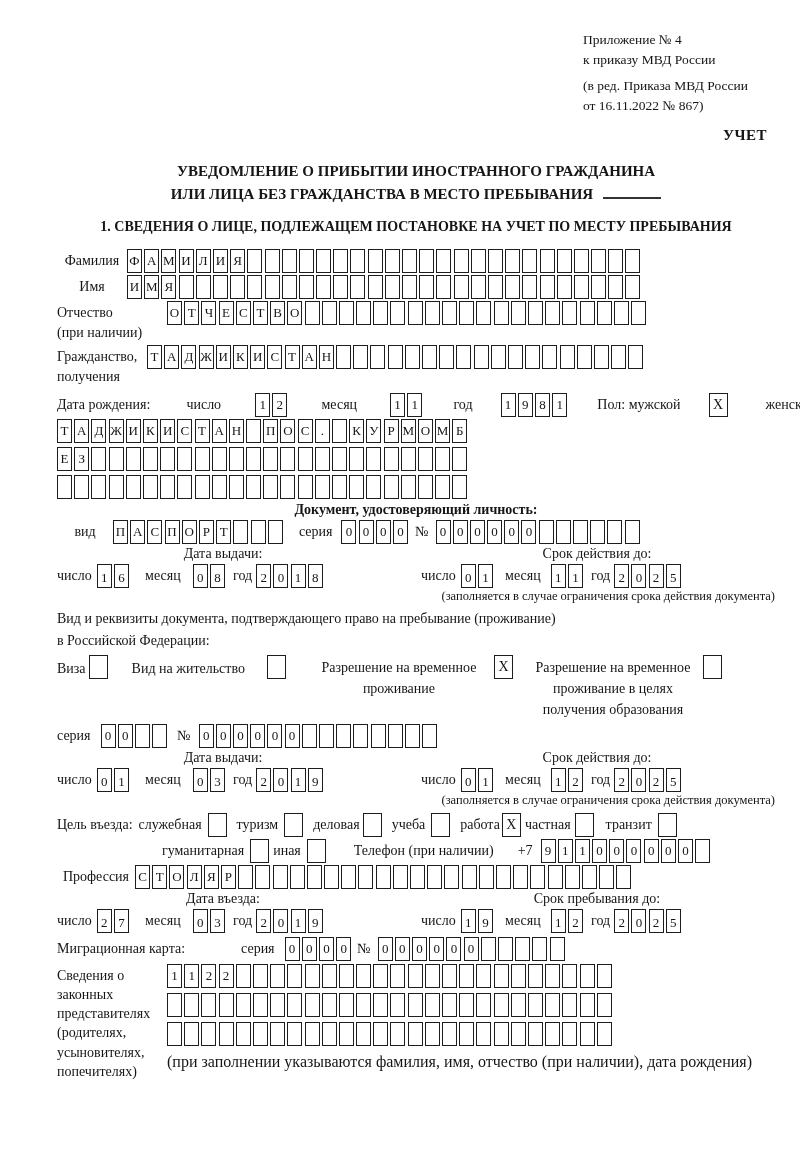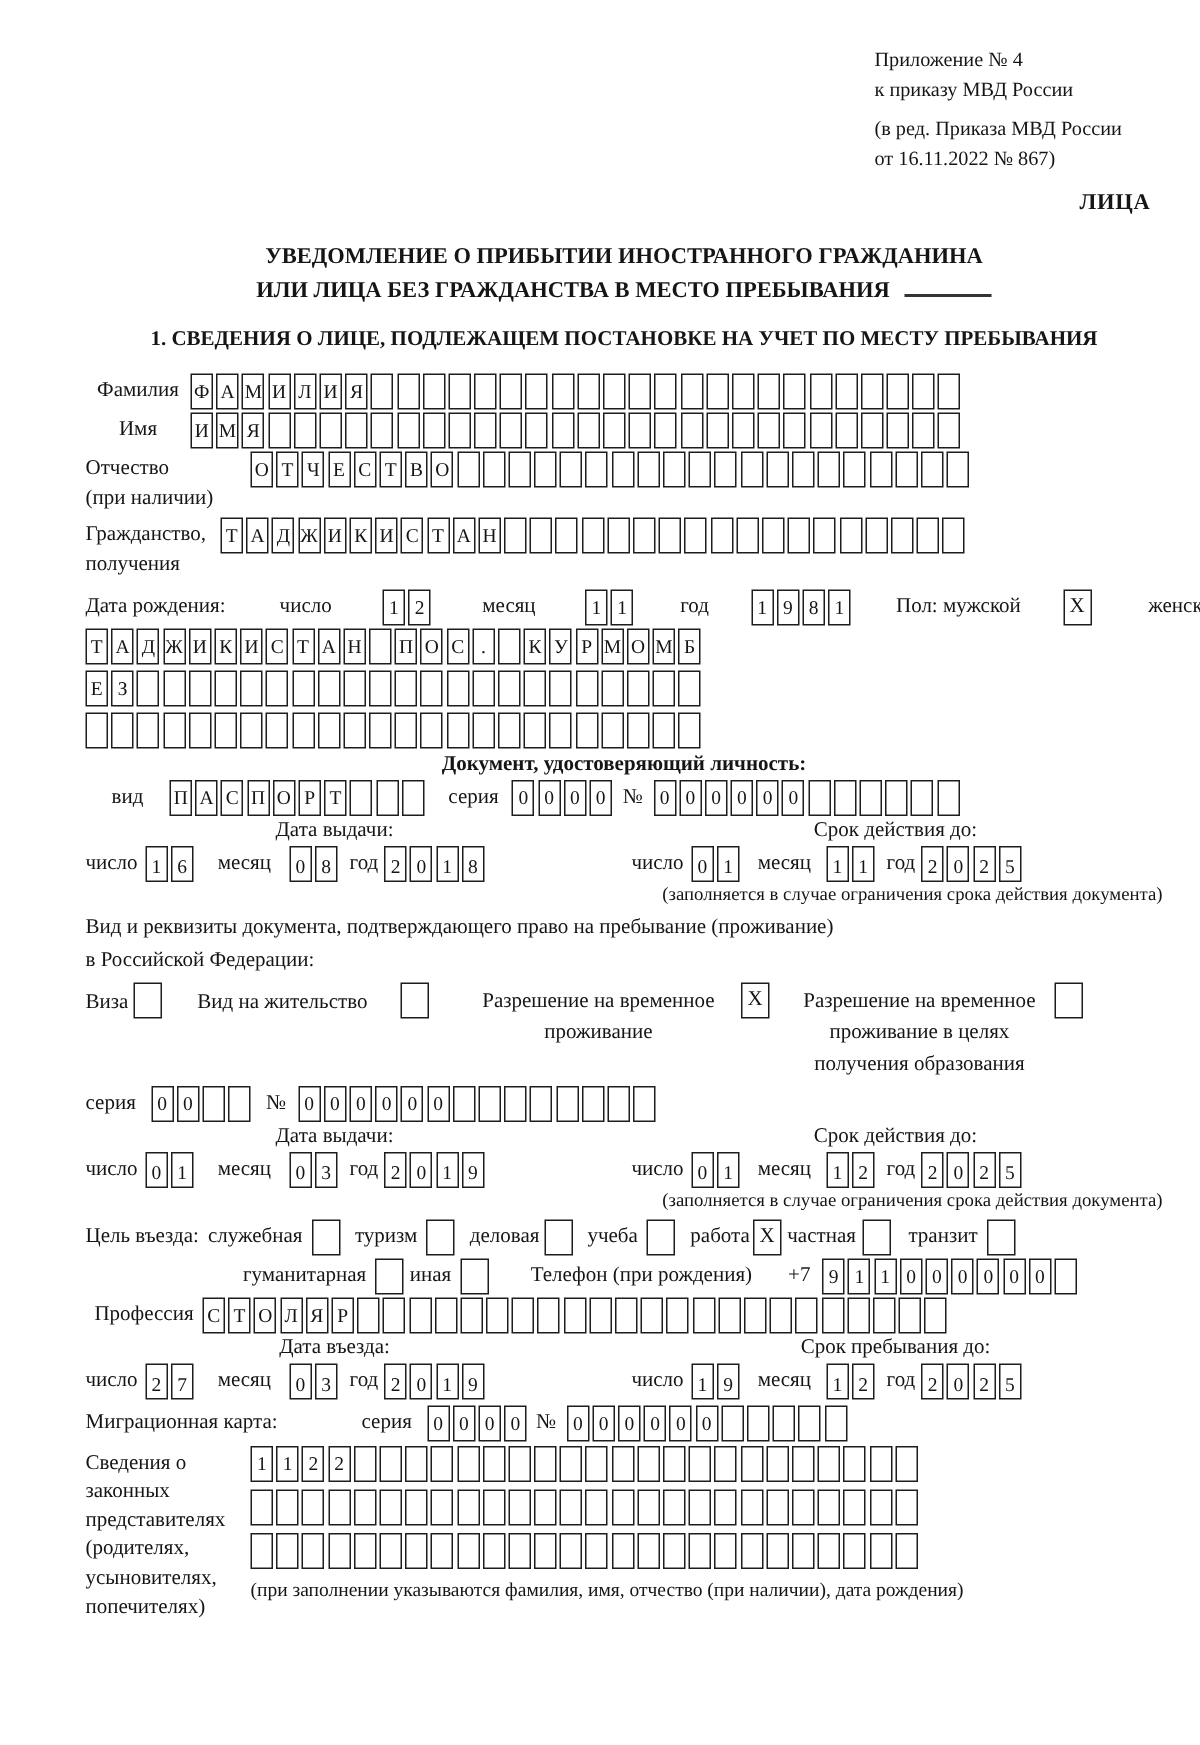--- a/index.html
+++ b/index.html
@@ -43,21 +43,21 @@
 
 <div class="page">
 
   <div class="hdr">
     <div>Приложение № 4</div>
     <div>к приказу МВД России</div>
     <div class="gap">(в ред. Приказа МВД России</div>
     <div>от 16.11.2022 № 867)</div>
   </div>
 
-  <div class="forma">ЛИЦА</div>
+  <div class="forma">УЧЕТ</div>
 
   <div class="title">
     <div>УВЕДОМЛЕНИЕ О ПРИБЫТИИ ИНОСТРАННОГО ГРАЖДАНИНА</div>
     <div>
       <span>ИЛИ ЛИЦА БЕЗ ГРАЖДАНСТВА В МЕСТО ПРЕБЫВАНИЯ</span><span class="blank-line"></span>
     </div>
   </div>
 
   <div class="sec">1. СВЕДЕНИЯ О ЛИЦЕ, ПОДЛЕЖАЩЕМ ПОСТАНОВКЕ НА УЧЕТ ПО МЕСТУ ПРЕБЫВАНИЯ</div>
 
@@ -509,21 +509,21 @@
     <span class="chk" style="margin-left:4px"></span>
     <span class="lbl" style="margin-left:12px">транзит</span>
     <span class="chk"></span>
   </div>
 
   <div class="row">
     <span class="lbl" style="margin-left:105px">гуманитарная</span>
     <span class="chk"></span>
     <span class="lbl" style="margin-left:4px">иная</span>
     <span class="chk"></span>
-    <span class="lbl" style="margin-left:28px">Телефон (при рождения)</span>
+    <span class="lbl" style="margin-left:28px">Телефон (при наличии)</span>
     <span class="lbl" style="margin-left:24px">+7</span>
     <div class="boxes" style="margin-left:8px">
         <span class="cbox">9</span>
         <span class="cbox">1</span>
         <span class="cbox">1</span>
         <span class="cbox">0</span>
         <span class="cbox">0</span>
         <span class="cbox">0</span>
         <span class="cbox">0</span>
         <span class="cbox">0</span>
@@ -726,17 +726,17 @@
           <span class="cbox"></span>
           <span class="cbox"></span>
           <span class="cbox"></span>
           <span class="cbox"></span>
           <span class="cbox"></span>
           <span class="cbox"></span>
           <span class="cbox"></span>
           <span class="cbox"></span>
           <span class="cbox"></span>
         </div>
-      <div class="note" style="text-align:center; margin-top:6px; font-size:13px">(при заполнении указываются фамилия, имя, отчество (при наличии), дата рождения)</div>
+      <div class="note" style="text-align:center; margin-top:6px; font-size:16px">(при заполнении указываются фамилия, имя, отчество (при наличии), дата рождения)</div>
     </div>
   </div>
 
 </div>
 
 </body></html>

